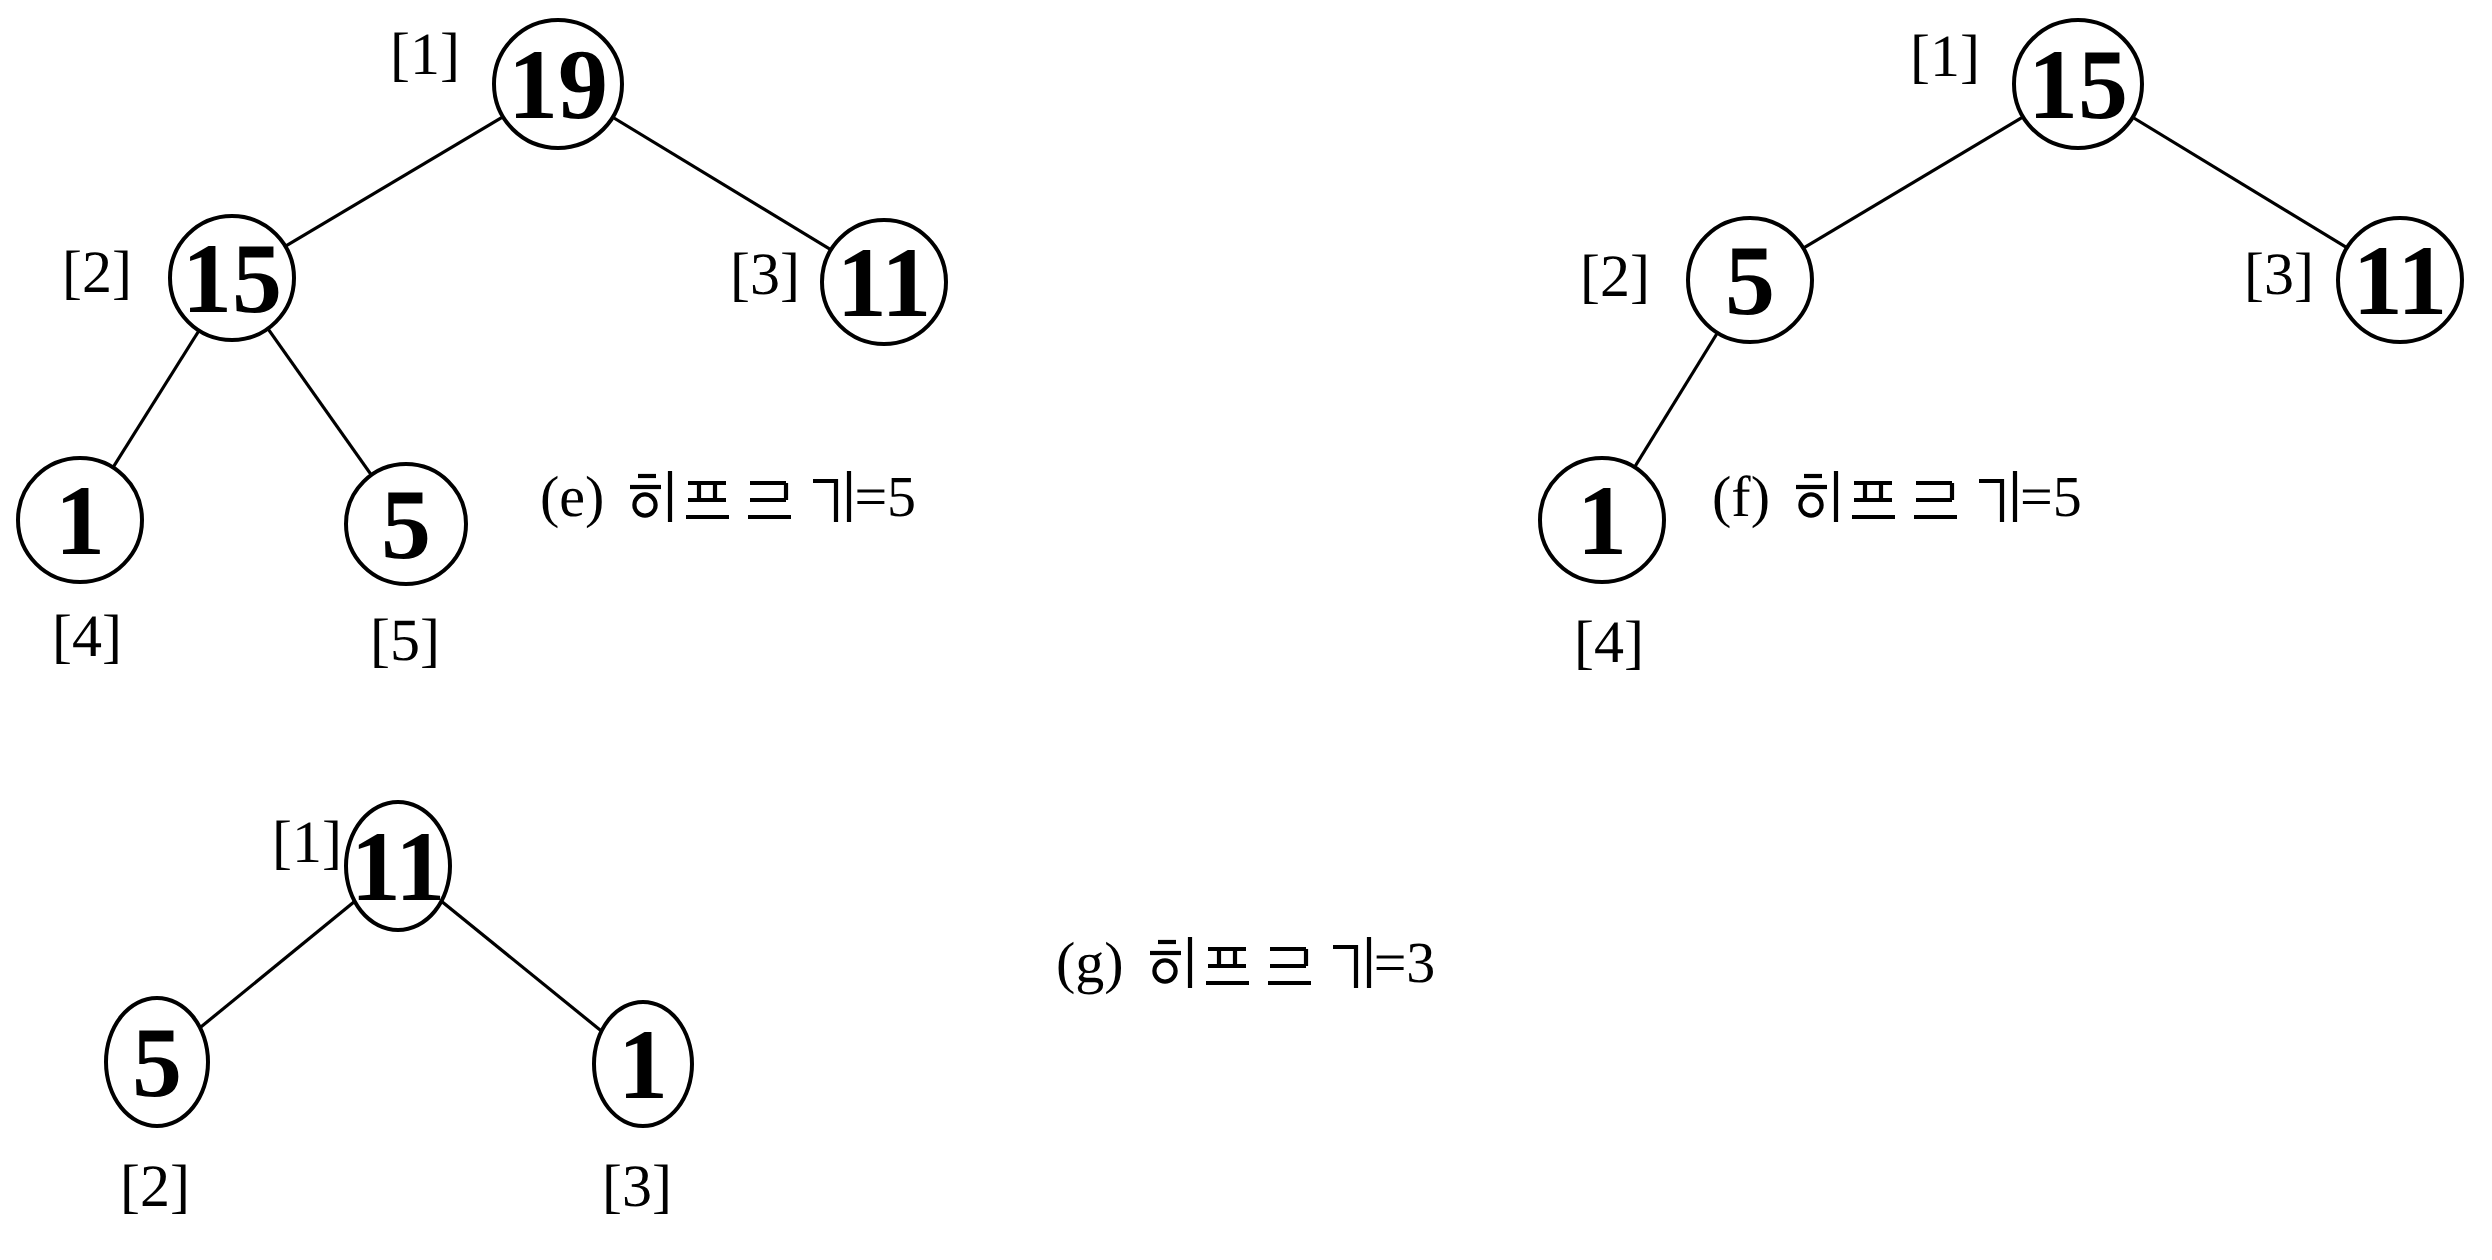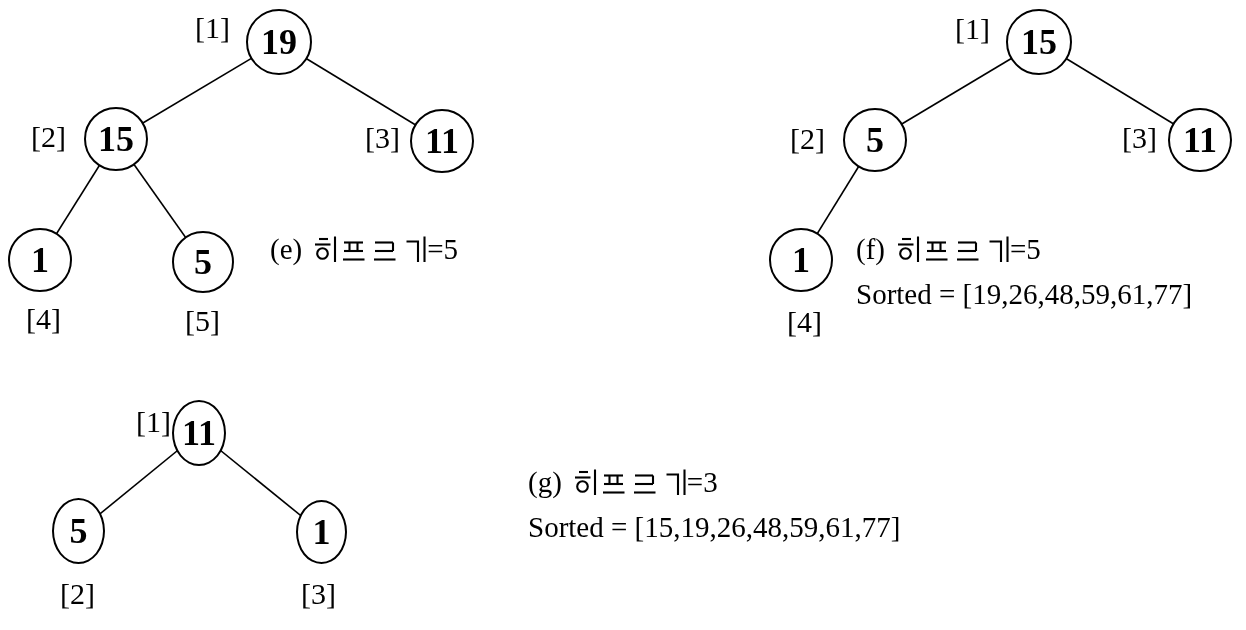--- a/index.html
+++ b/index.html
@@ -7,21 +7,21 @@
     position:relative;width:1246px;height:630px;background:#ffffff;
     font-family:"Liberation Serif","DejaVu Serif",serif;color:#000;
     overflow:hidden;
   }
   svg.edges{position:absolute;left:0;top:0;z-index:1;}
   svg.edges line{stroke:#000;stroke-width:1.6;}
   .node{
     position:absolute;z-index:2;box-sizing:border-box;
     border:2px solid #000;border-radius:50%;background:#fff;
     display:flex;align-items:center;justify-content:center;
-    font-weight:bold;font-size:36px;line-height:1;
+    font-weight:bold;font-size:50px;line-height:1;
   }
   .idx{
     position:absolute;z-index:3;font-size:30px;line-height:1.1;
     white-space:nowrap;
   }
   .caption{
     position:absolute;z-index:3;font-size:29px;line-height:45px;white-space:nowrap;
   }
   .cap-line{height:45px;}
   .cap-label{margin-right:12px;}
@@ -107,36 +107,34 @@
     <div class="idx" style="left:790px;top:122px">[2]</div>
     <div class="idx" style="left:1122px;top:121px">[3]</div>
     <div class="idx" style="left:787px;top:305px">[4]</div>
 
     <div class="caption" style="left:856px;top:227px">
       <div class="cap-line">
         <span class="cap-label">(f)</span><span class="sr">히프크기</span><svg class="kword" width="113" height="28" viewBox="0 0 113 28">
             <use href="#kw"></use>
           </svg><span>=5</span>
       </div>
-      <div class="cap-line">Sorted = [19,26,48,59,61,77]</div>
     </div>
   </section>
 
   <section>
     <div class="node" style="left:172px;top:400px;width:54px;height:66px">11</div>
     <div class="node" style="left:52px;top:498px;width:53px;height:66px">5</div>
     <div class="node" style="left:296px;top:500px;width:51px;height:64px">1</div>
 
     <div class="idx" style="left:136px;top:405px">[1]</div>
     <div class="idx" style="left:60px;top:577px">[2]</div>
     <div class="idx" style="left:301px;top:577px">[3]</div>
 
     <div class="caption" style="left:528px;top:460px">
       <div class="cap-line">
         <span class="cap-label">(g)</span><span class="sr">히프크기</span><svg class="kword" width="113" height="28" viewBox="0 0 113 28">
             <use href="#kw"></use>
           </svg><span>=3</span>
       </div>
-      <div class="cap-line">Sorted = [15,19,26,48,59,61,77]</div>
     </div>
   </section>
 
 </div>
 
 </body></html>

